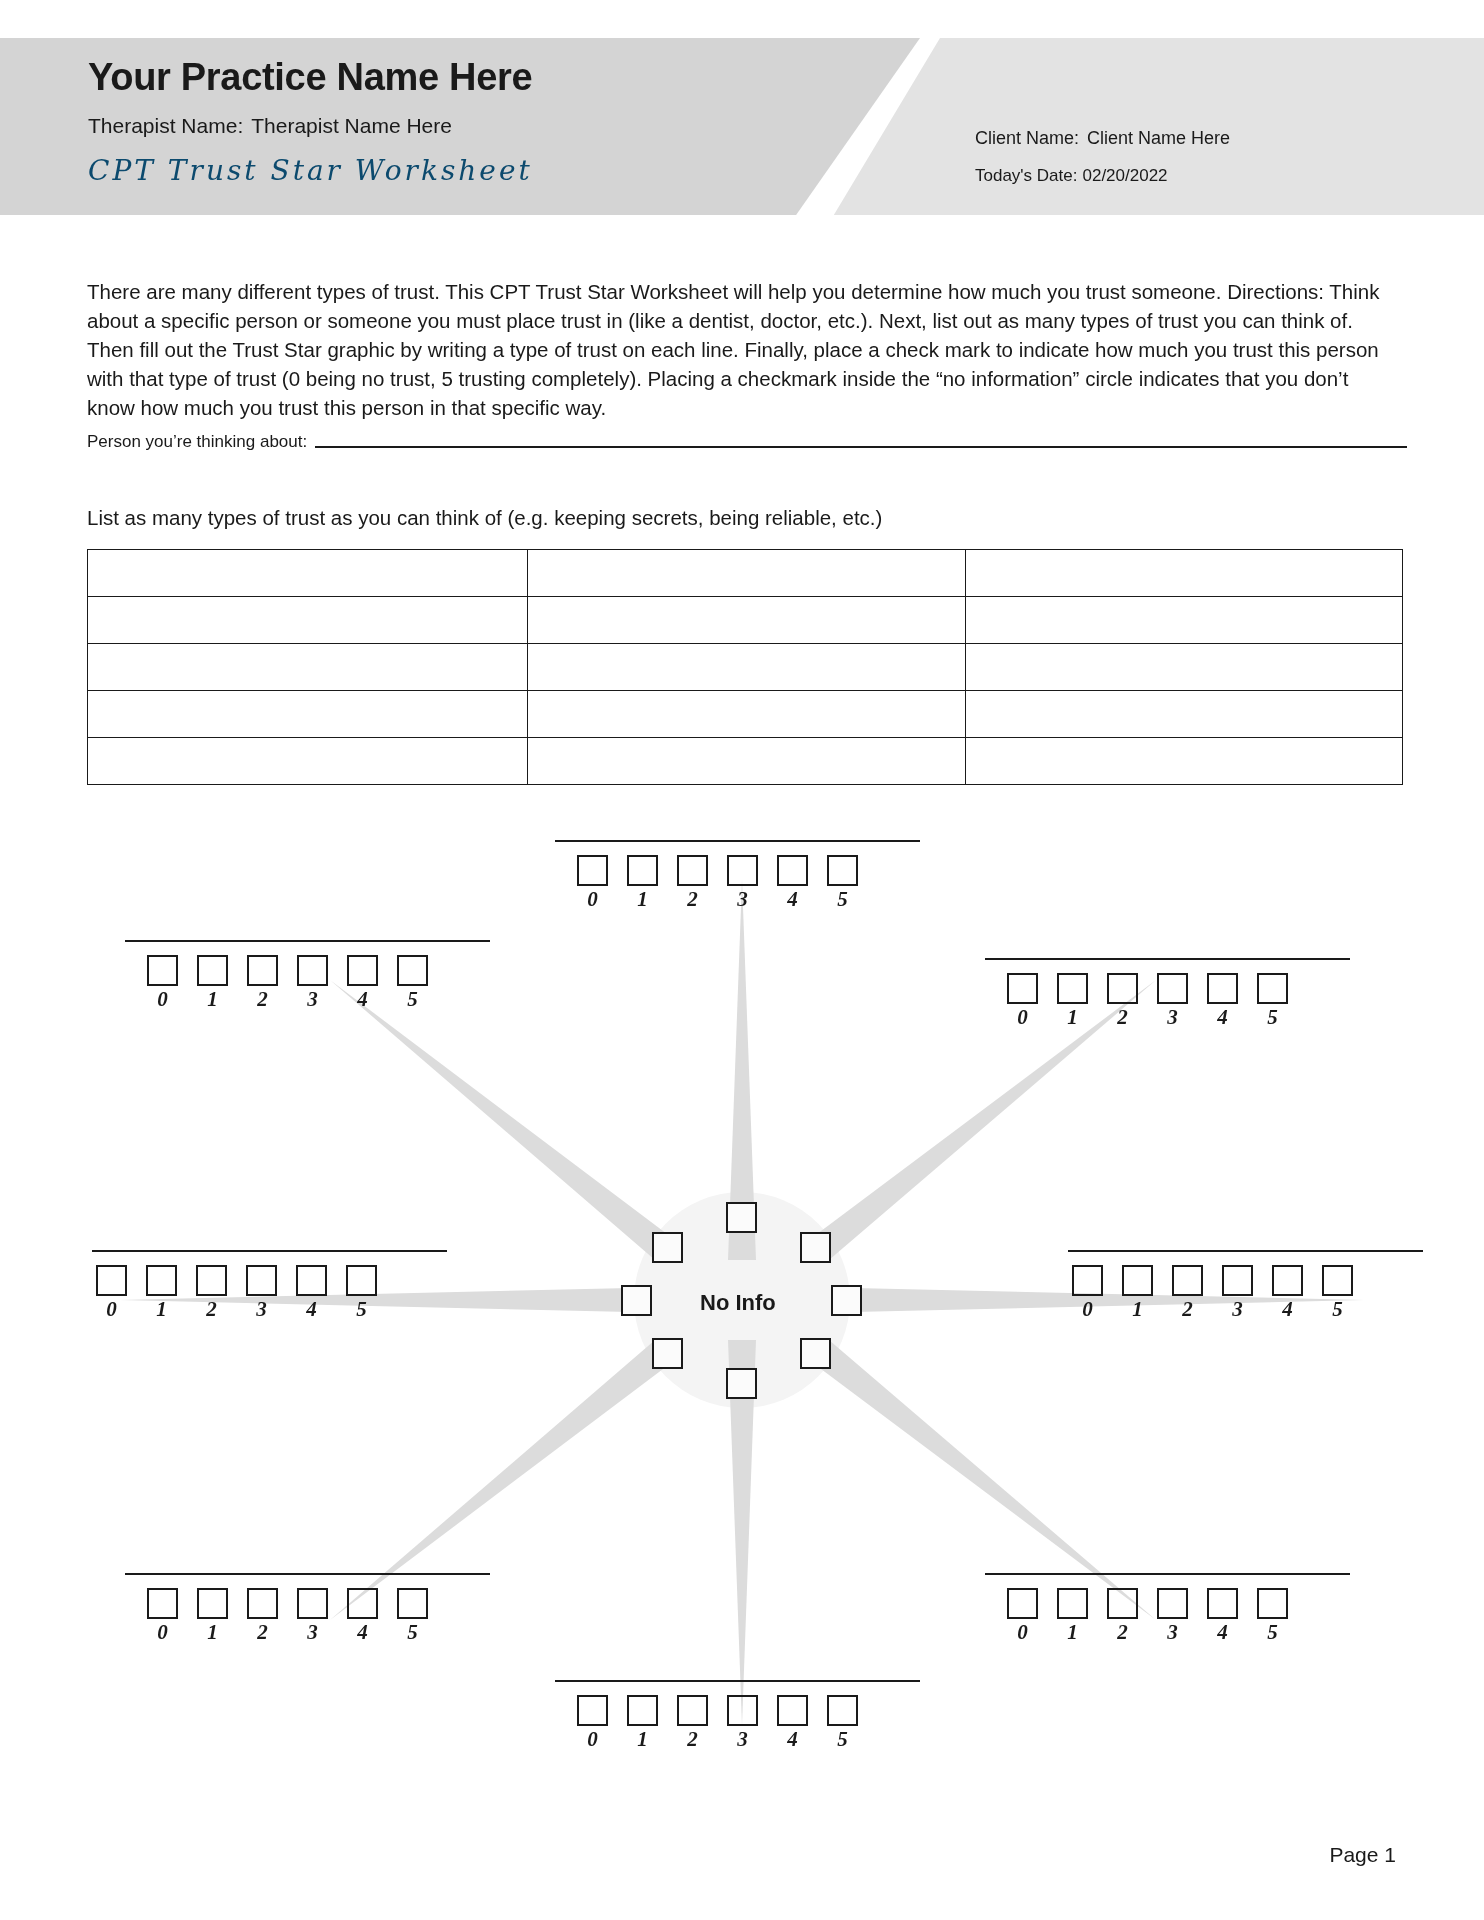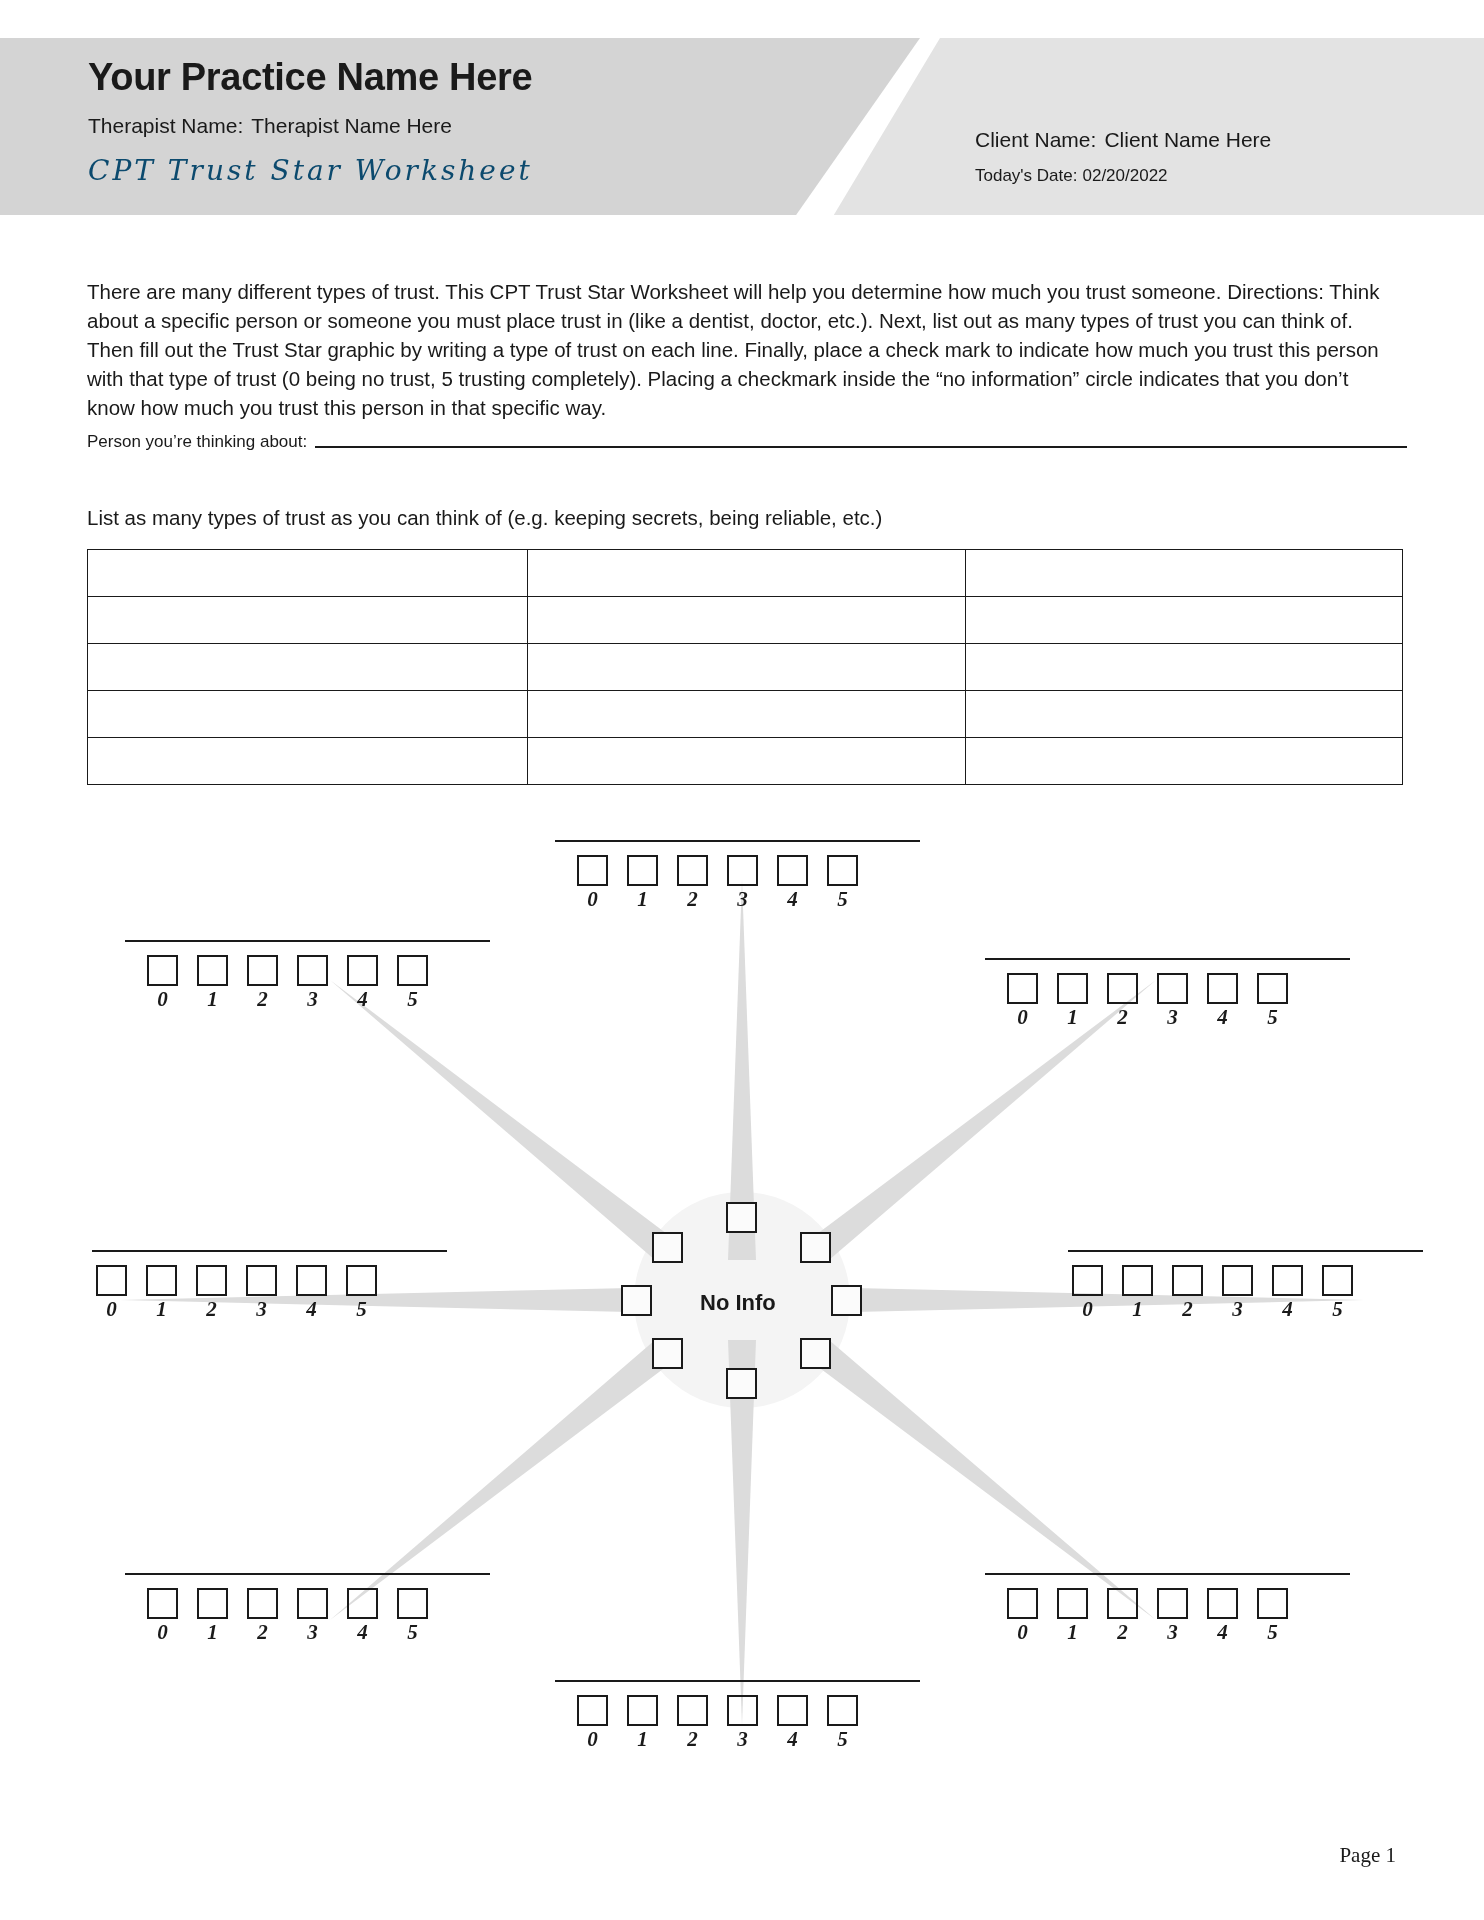--- a/index.html
+++ b/index.html
@@ -66,21 +66,21 @@
     font-family: "DejaVu Serif", serif;
     font-style: italic;
     letter-spacing: 3px;
     color: #0c4a6e;
     white-space: nowrap;
   }
   .client-line {
     position: absolute;
     left: 975px;
     top: 90px;
-    font-size: 21px;
+    font-size: 18px;
     white-space: nowrap;
   }
   .client-line .lbl { margin-right: 8px; }
   .date-line {
     position: absolute;
     left: 975px;
     top: 128px;
     font-size: 17px;
     white-space: nowrap;
   }
@@ -206,21 +206,20 @@
     background: #fbfbfb;
   }
 
   
   .page-footer {
     position: absolute;
     right: 88px;
     top: 1843px;
     font-size: 21px;
     color: #1a1a1a;
-    font-family: Liberation Serif, serif;
   }
 </style>
 </head>
 <body>
 
 <div class="header">
   <div class="header-bg-left"></div>
   <div class="header-bg-right"></div>
 
   <div class="practice-name">Your Practice Name Here</div>

